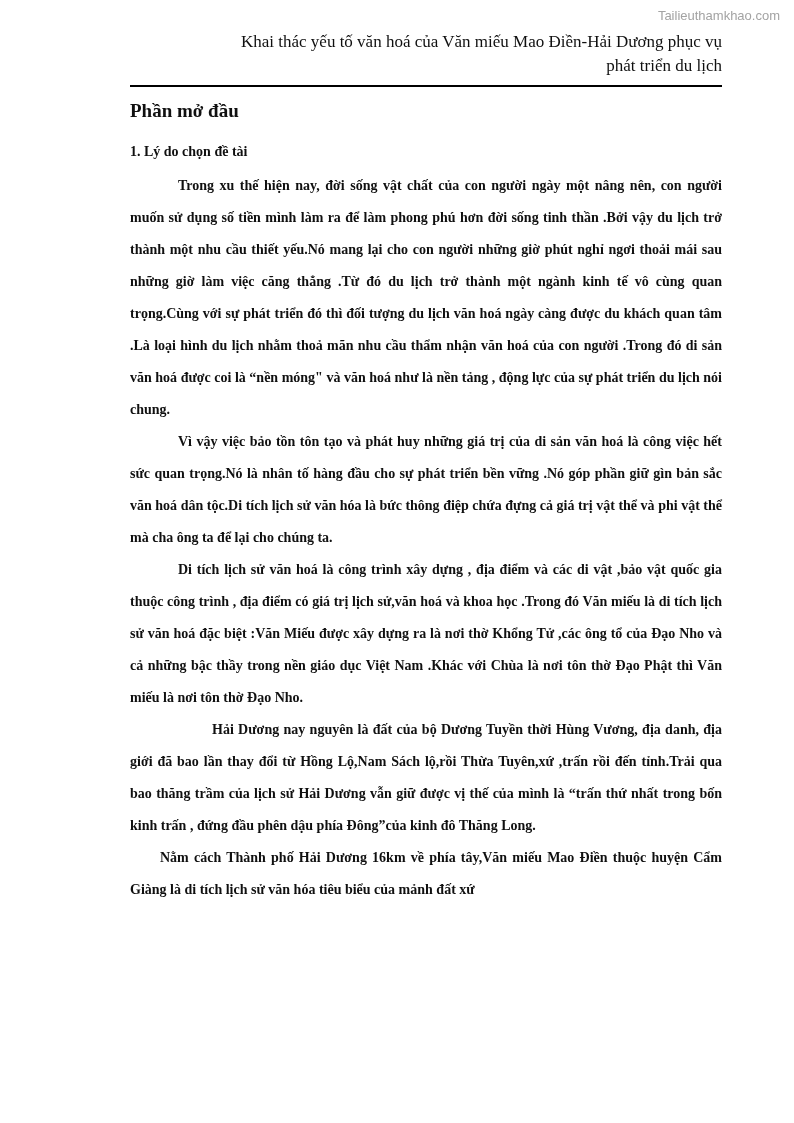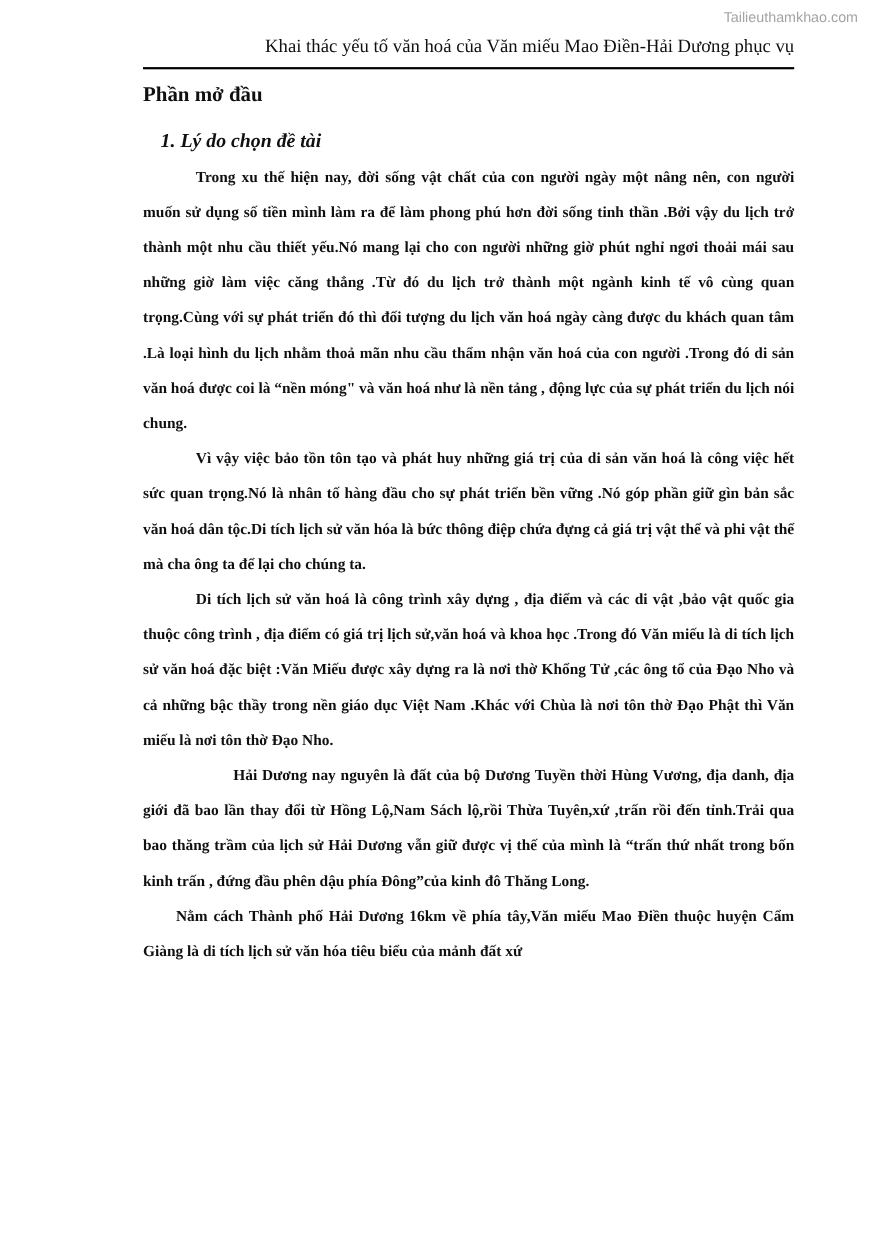--- a/index.html
+++ b/index.html
@@ -34,25 +34,24 @@
     padding-bottom: 7px;
     border-bottom: 2px solid #000;
   }
   .doc-title {
     text-align: left;
     font-size: 19px;
     font-weight: bold;
     margin: 13px 0 0 0;
   }
   .section-heading {
-    font-size: 18px;
+    font-size: 14px;
     font-weight: bold;
-    margin: 18px 0 0 16px;
+    margin: 18px 0 0 0;
     line-height: 24px;
-    font-style: italic;
   }
   p.body-par {
     font-size: 14px;
     line-height: 32px;
     text-align: justify;
     margin: 0;
     text-indent: 48px;
     font-weight: bold;
   }
   p.first-par { margin-top: 6px; }
@@ -76,20 +75,21 @@
 <body>
 
 <div class="page">
 
   <div class="watermark">Tailieuthamkhao.com</div>
 
   <div class="content">
 
     <div class="doc-header">
       <div>Khai thác yếu tố văn hoá của Văn miếu Mao Điền-Hải Dương phục vụ</div>
+      <div>phát triển du lịch</div>
     </div>
 
     <h1 class="doc-title">Phần mở đầu</h1>
 
     <h2 class="section-heading">1. Lý do chọn đề tài</h2>
 
     <p class="body-par first-par">Trong xu thế hiện nay, đời sống vật chất của con người ngày một nâng nên, con người muốn sử dụng số tiền mình làm ra để làm phong  phú hơn đời sống tinh thần .Bởi vậy du lịch trở thành một nhu cầu thiết yếu.Nó mang lại cho con người những giờ phút nghỉ ngơi thoải mái sau những giờ làm việc căng thẳng .Từ đó du lịch trở thành một ngành kinh tế vô cùng quan trọng.Cùng với sự phát triển đó thì đối tượng du lịch văn hoá ngày càng được du khách quan tâm .Là loại hình du lịch nhằm thoả mãn nhu cầu thẩm nhận văn hoá của con người .Trong đó di sản văn hoá được coi là “nền móng" và văn hoá như là nền tảng , động lực của sự phát triển du lịch nói chung.</p>
 
     <p class="body-par">Vì vậy việc bảo tồn tôn tạo và phát huy những giá trị của di sản văn hoá là công việc hết sức quan trọng.Nó là nhân tố hàng đầu cho sự phát triển bền vững .Nó góp phần giữ gìn bản sắc văn hoá dân tộc.Di tích lịch sử văn hóa là bức thông điệp chứa đựng cả giá trị vật thể và phi vật thể mà cha ông ta để lại cho chúng ta.</p>
 

